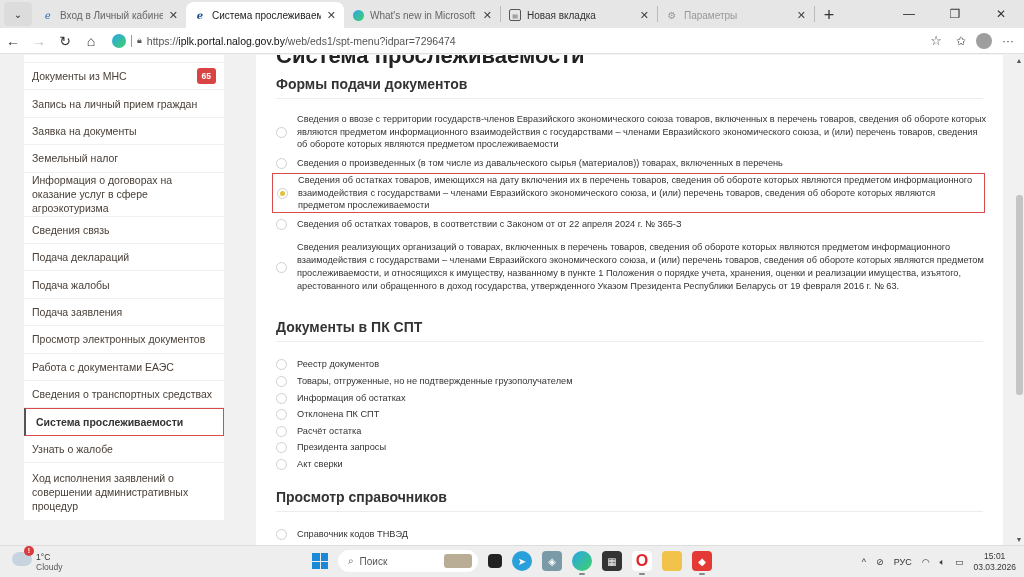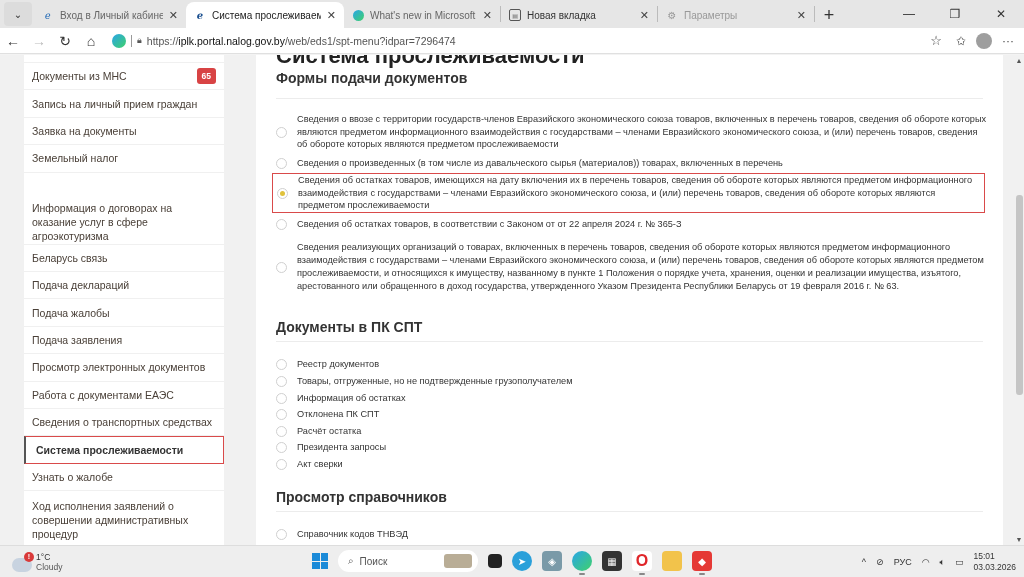--- a/index.html
+++ b/index.html
@@ -29,21 +29,21 @@
   .omnibox .lock { font-size: 9px; margin-right: 5px; color: #555; }
   .omnibox .host { color: #111; }
   .omnibox .star { margin-left: auto; margin-right: 8px; font-size: 13px; color: #444; }
   .nav-right { display: flex; align-items: center; gap: 10px; padding-right: 10px; font-size: 12px; color: #444; }
   .avatar { width: 16px; height: 16px; border-radius: 50%; background: #9e9e9e; }
 
   
   .page { position: absolute; top: 55px; left: 0; width: 1024px; height: 490px; background: #f1f1f1; overflow: hidden; }
   .sidebar { position: absolute; left: 24px; top: 0; width: 200px; background: #fff; }
   .s-item { border-bottom: 1px solid #f0f0f0; padding: 0 8px; font-size: 10.5px; color: #4a4038; display: flex; align-items: center; justify-content: space-between; min-height: 27.4px; line-height: 14px; }
-  .s-item.tall { min-height: 44px; margin-top: 28px; }
+  .s-item.tall { min-height: 44px; }
   .s-item.tall3 { min-height: 58px; }
   .s-item .badge { background: #d84344; color: #fff; font-size: 8.5px; font-weight: bold; padding: 1px 5px; border-radius: 3px; }
   .s-item.active { border: 1.5px solid #d94a4a; border-left: 2px solid #555; font-weight: bold; color: #333; padding-left: 10px; }
   .s-top { height: 8px; border-bottom: 1px solid #f0f0f0; }
 
   .main { position: absolute; left: 256px; top: 0; width: 747px; height: 490px; background: #fff; }
   .page-title { position: absolute; left: 20px; top: -12px; font-size: 22px; font-weight: bold; color: #222; }
   .section-title { position: absolute; left: 20px; font-size: 14px; font-weight: bold; color: #333; }
   .section-line { position: absolute; left: 20px; right: 20px; height: 1px; background: #ececec; }
   .opt { position: absolute; left: 20px; right: 16px; display: flex; align-items: center; font-size: 9.2px; color: #333; line-height: 12.8px; }
@@ -51,33 +51,33 @@
   .opt .radio.checked::after { content: ""; width: 5px; height: 5px; border-radius: 50%; background: #e0c23c; }
   .opt.highlight { border: 1.5px solid #d94a4a; left: 16px; right: 18px; padding-left: 4px; }
 
   .scrollbar { position: absolute; right: 0; top: 0; width: 10px; height: 490px; background: #f1f1f1; }
   .scrollbar .up, .scrollbar .down { position: absolute; left: 0; width: 10px; text-align: center; font-size: 7px; color: #555; }
   .scrollbar .up { top: 2px; } .scrollbar .down { bottom: 2px; }
   .scrollbar .thumb { position: absolute; left: 2px; top: 140px; width: 7px; height: 200px; background: #c5c5c5; border-radius: 3px; }
 
   
   .taskbar { position: absolute; top: 545px; left: 0; width: 1024px; height: 32px; background: #eeeeee; border-top: 1px solid #ddd; display: flex; align-items: center; }
-  .weather { display: flex; align-items: flex-end; margin-left: 12px; font-size: 8.5px; color: #333; }
+  .weather { display: flex; align-items: flex-start; margin-left: 12px; font-size: 8.5px; color: #333; }
   .weather .w-icon { width: 20px; height: 14px; background: #c8d3e0; border-radius: 7px; position: relative; margin-right: 4px; }
   .weather .w-alert { position: absolute; top: -6px; right: -2px; width: 10px; height: 10px; border-radius: 50%; background: #d93a3a; color: #fff; font-size: 7px; text-align: center; line-height: 10px; font-weight: bold; }
   .tb-center { position: absolute; left: 312px; top: 4px; display: flex; align-items: center; gap: 10px; }
   .start { width: 16px; height: 16px; display: grid; grid-template-columns: 1fr 1fr; gap: 1px; }
   .start i { background: #1a8ad8; }
   .searchbox { width: 140px; height: 22px; background: #fff; border-radius: 11px; display: flex; align-items: center; padding-left: 10px; font-size: 10px; color: #555; gap: 6px; }
   .searchbox .spacer { flex: 1; }
   .searchbox .decor { width: 28px; height: 14px; background: #b9ad96; border-radius: 3px; margin-right: 6px; }
   .app-ico { width: 20px; height: 20px; border-radius: 4px; display: flex; align-items: center; justify-content: center; font-size: 10px; color: #fff; position: relative; }
   .app-ico.running::after { content: ""; position: absolute; bottom: -4px; left: 7px; width: 6px; height: 2px; border-radius: 1px; background: #888; }
   .tray { position: absolute; right: 8px; top: 0; height: 32px; display: flex; align-items: center; gap: 10px; font-size: 9px; color: #333; }
-  .clock { text-align: left; font-size: 8.5px; line-height: 11px; }
+  .clock { text-align: center; font-size: 8.5px; line-height: 11px; }
 </style>
 </head>
 <body>
 
 <div id="app">
 
   <div class="tabstrip">
     <div class="tab-menu-btn">
         <span>⌄</span>
       </div>
@@ -163,21 +163,21 @@
       <div class="s-item">
           <span>Заявка на документы</span>
         </div>
       <div class="s-item">
           <span>Земельный налог</span>
         </div>
       <div class="s-item tall">
           <span>Информация о договорах на оказание услуг в сфере агроэкотуризма</span>
         </div>
       <div class="s-item">
-          <span>Беларусь связь</span>
+          <span>Сведения связь</span>
         </div>
       <div class="s-item">
           <span>Подача деклараций</span>
         </div>
       <div class="s-item">
           <span>Подача жалобы</span>
         </div>
       <div class="s-item">
           <span>Подача заявления</span>
         </div>
@@ -197,21 +197,21 @@
           <span>Узнать о жалобе</span>
         </div>
       <div class="s-item tall3">
           <span>Ход исполнения заявлений о совершении административных процедур</span>
         </div>
     </div>
 
     <div class="main">
       <div class="page-title">Система прослеживаемости</div>
 
-      <div class="section-title" style="top:15px">Формы подачи документов</div>
+      <div class="section-title" style="top:21px">Формы подачи документов</div>
       <div class="section-line" style="top:43px"></div>
 
       <div class="opt" style="top:57px;height:40px">
         <span class="radio"></span>
         <span>Сведения о ввозе с территории государств-членов Евразийского экономического союза товаров, включенных в перечень товаров, сведения об обороте которых являются предметом информационного взаимодействия с государствами – членами Евразийского экономического союза, и (или) перечень товаров, сведения об обороте которых являются предметом прослеживаемости</span>
       </div>
       <div class="opt" style="top:101px;height:14px">
         <span class="radio"></span>
         <span>Сведения о произведенных (в том числе из давальческого сырья (материалов)) товарах, включенных в перечень</span>
       </div>

